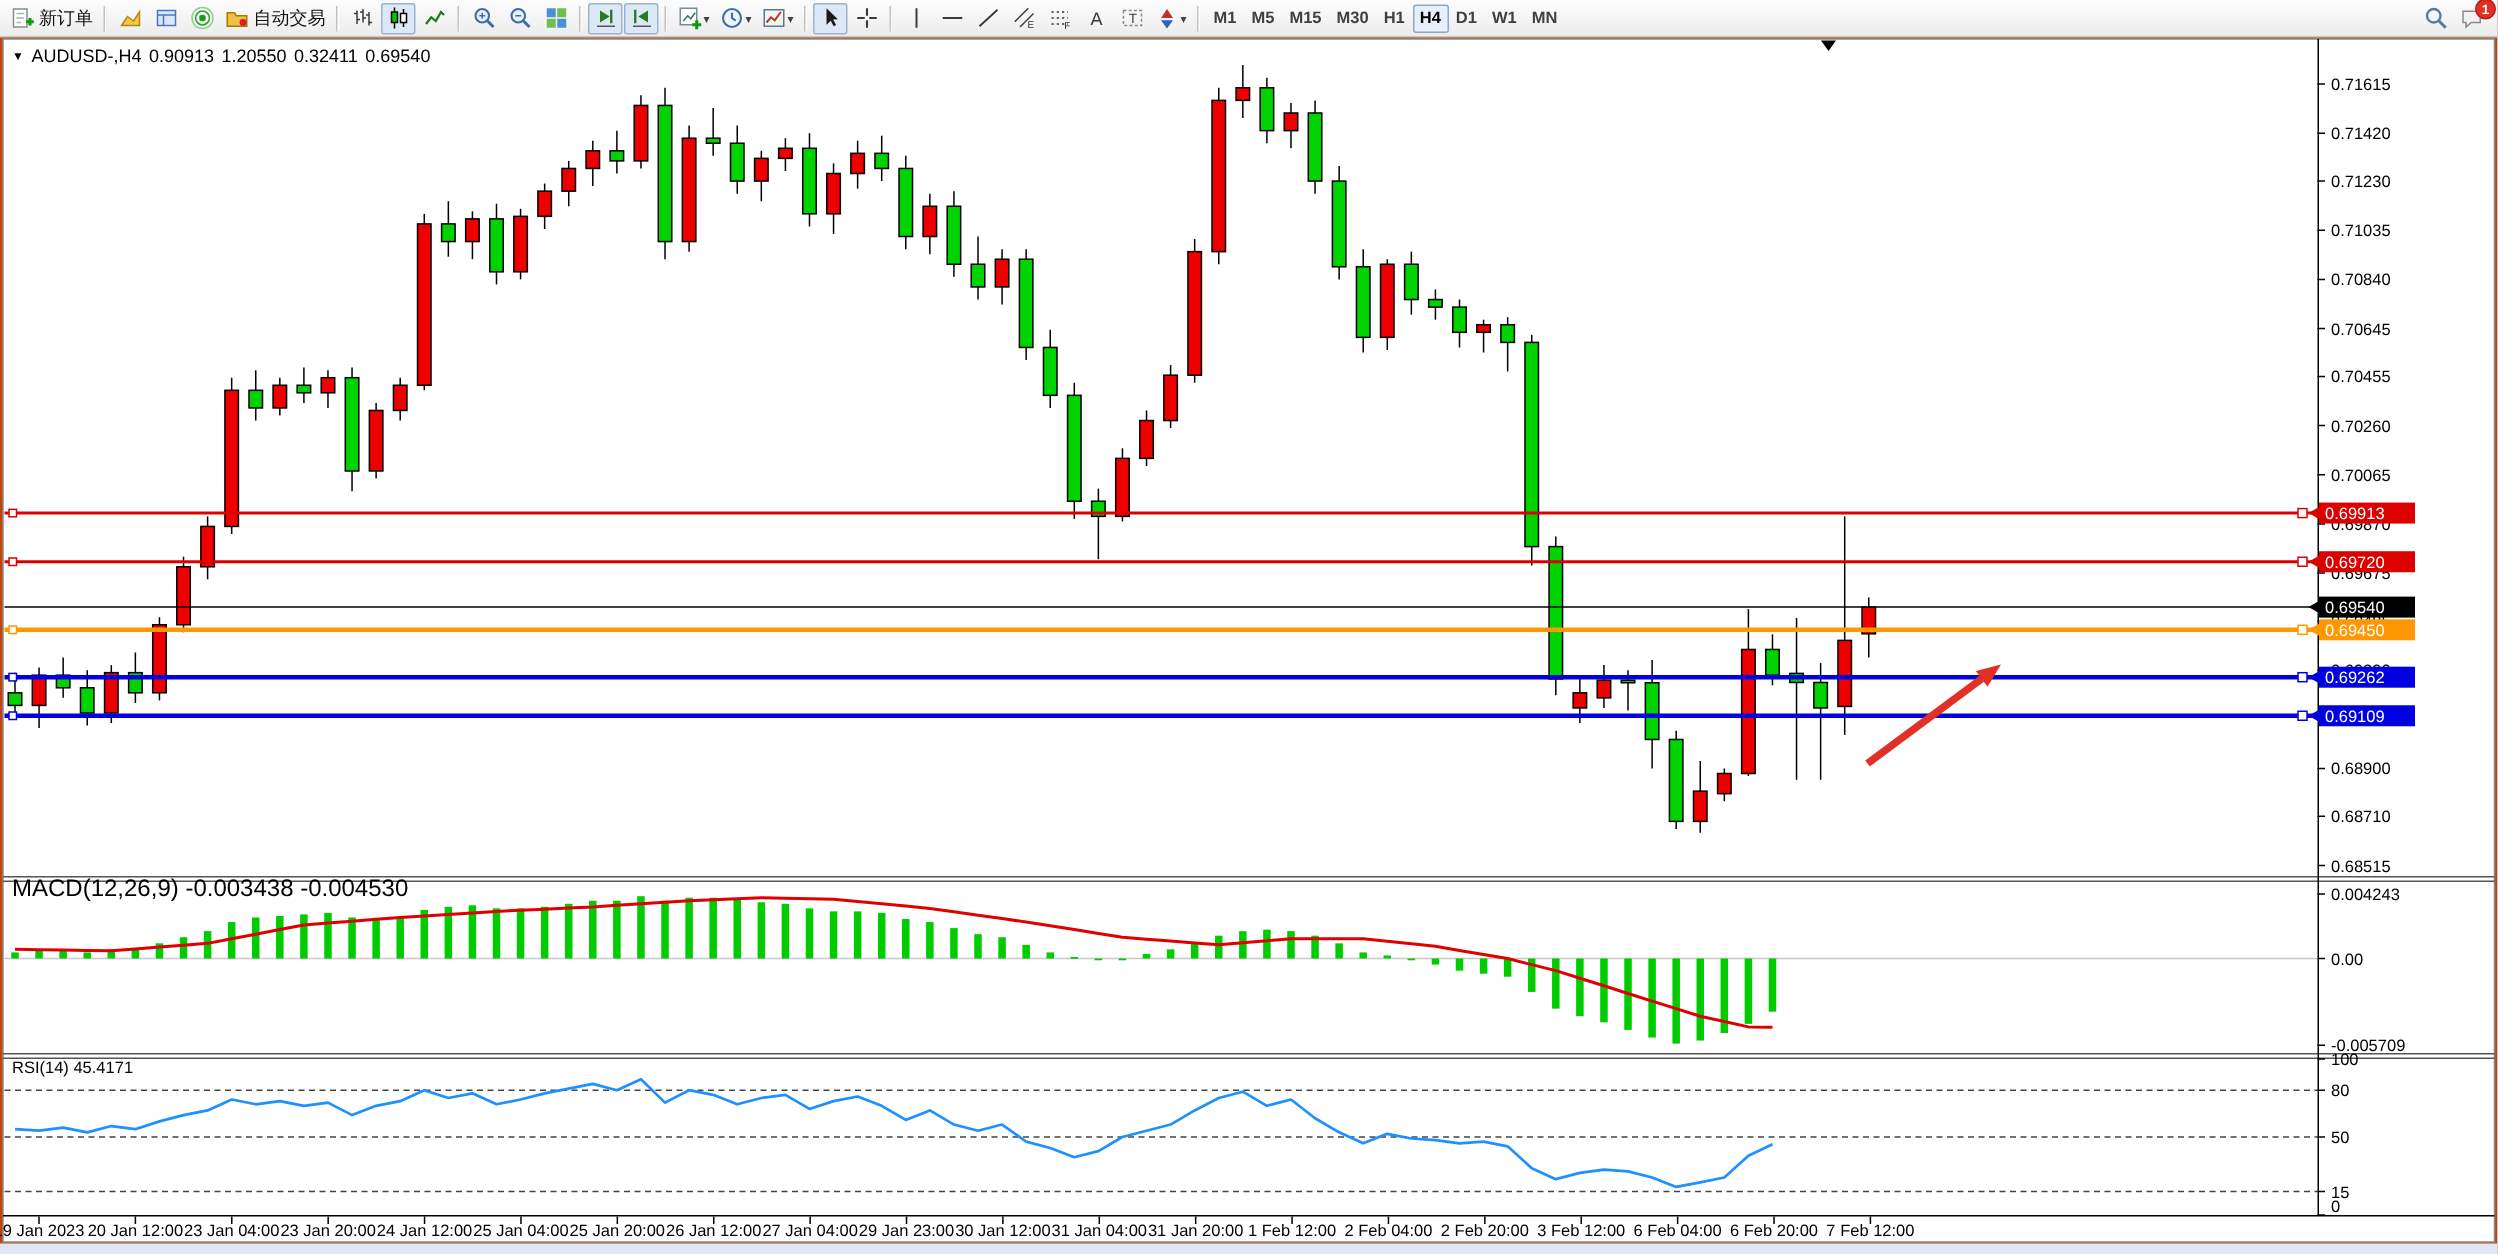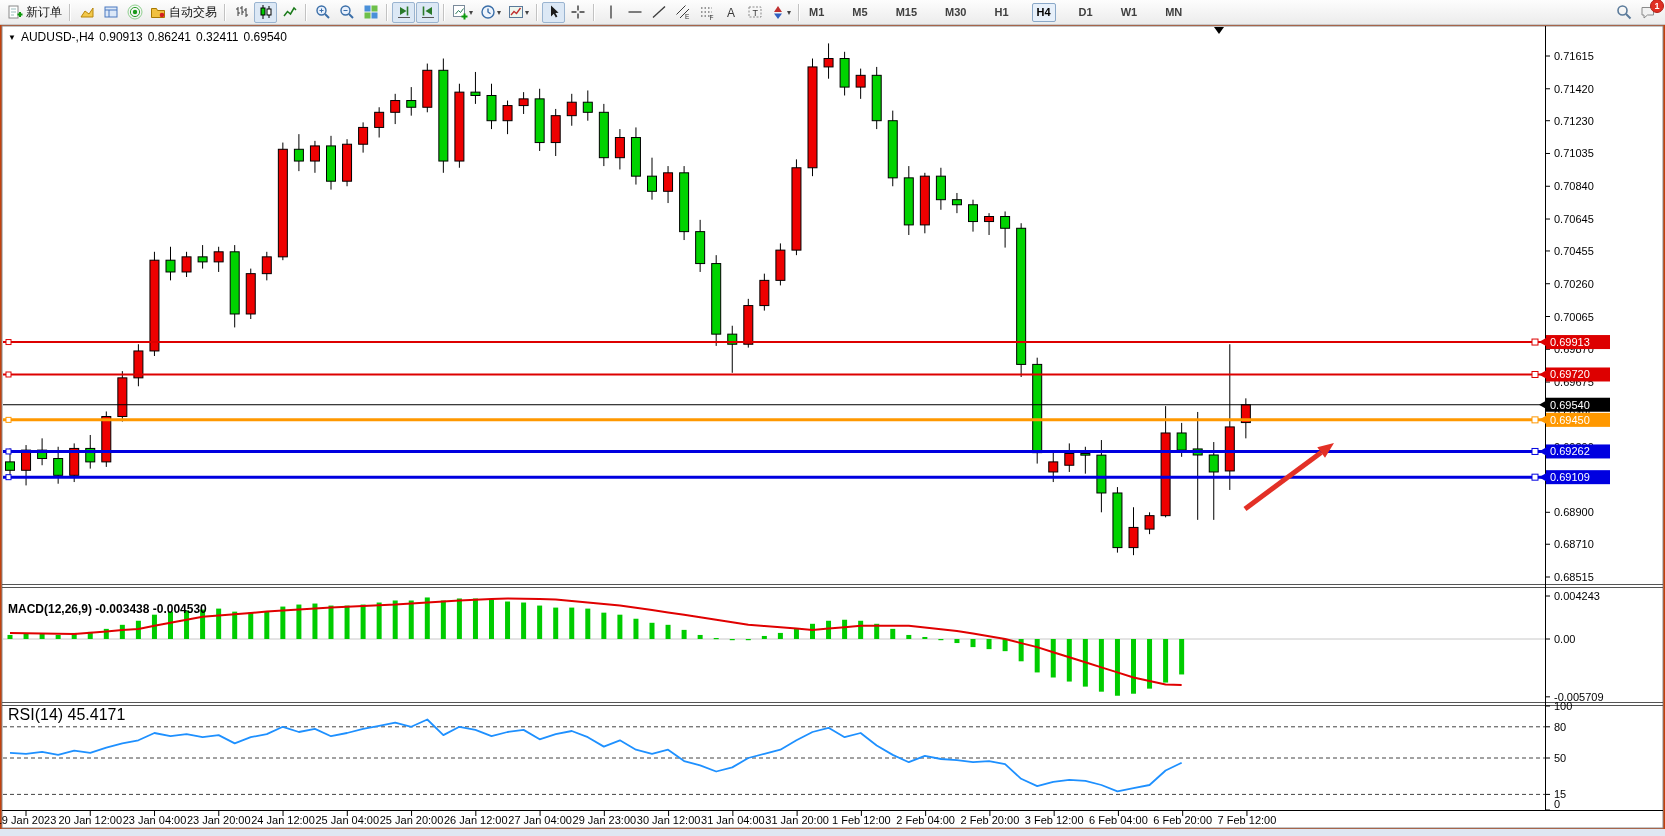--- a/index.html
+++ b/index.html
@@ -19,22 +19,22 @@
   .spacer{flex:1;}
   .icon16{width:16px;height:16px;display:block;}
   .chat-wrap{position:relative;margin-right:2px;}
   .badge{position:absolute;top:-4px;right:-6px;width:12px;height:12px;border-radius:50%;
     background:#e03024;color:#fff;font-size:9px;font-weight:bold;display:flex;
     align-items:center;justify-content:center;border:1px solid #b02018;}
   #chart-svg{position:absolute;top:0;left:0;}
   .overlay{position:absolute;color:#000;white-space:nowrap;z-index:3;}
   .chart-title{top:30px;left:8px;font-size:12px;display:flex;gap:5px;align-items:center;}
   .chart-title .tri{font-size:8px;}
-  .macd-label{top:602px;left:8px;font-size:12px;font-weight:bold;}
-  .rsi-label{top:706px;left:8px;font-size:16px;}
+  .macd-label{top:584px;left:8px;font-size:16px;}
+  .rsi-label{top:706px;left:8px;font-size:11px;}
   text.ax{font-family:"Liberation Sans",sans-serif;font-size:11px;fill:#000;}
   text.tx{font-family:"Liberation Sans",sans-serif;font-size:11px;fill:#000;}
   text.bx{font-family:"Liberation Sans",sans-serif;font-size:11px;}
 </style>
 </head>
 <body>
 
 <div class="stage">
 
   <div class="toolbar">
@@ -204,21 +204,21 @@
         </svg>
     </div>
     <div class="tb-btn">
       <svg class="icon16" viewBox="0 0 16 16">
           <polygon points="4,8 8,2 12,8" fill="#c03030"></polygon>
           <polygon points="4,9.5 12,9.5 8,15" fill="#3060c0"></polygon>
         </svg>
       <span class="caret">▾</span>
     </div>
     <div class="tb-sep"></div>
-    <div id="tf" style="display:flex;gap:18px;">
+    <div id="tf" style="display:flex;gap:0;">
         <div class="tf-btn">M1</div>
         <div class="tf-btn">M5</div>
         <div class="tf-btn">M15</div>
         <div class="tf-btn">M30</div>
         <div class="tf-btn">H1</div>
         <div class="tf-btn active">H4</div>
         <div class="tf-btn">D1</div>
         <div class="tf-btn">W1</div>
         <div class="tf-btn">MN</div>
       </div>
@@ -630,19 +630,19 @@
       </g>
       <polygon points="1214,27 1224,27 1219,34" fill="#000"></polygon>
       <line x1="1245" y1="509" x2="1321.148202872001" y2="452.53054618480814" stroke="#e33026" stroke-width="5"></line>
       <polygon points="1334,443 1325.0199872595795,457.7515887680577 1317.2764184844227,447.3095036015586" fill="#e33026"></polygon>
     </svg>
 
   <div class="overlay chart-title">
     <span class="tri">▼</span>
     <span>AUDUSD-,H4</span>
     <span>0.90913</span>
-    <span>0.86241</span>
+    <span>1.20550</span>
     <span>0.32411</span>
     <span>0.69540</span>
   </div>
   <div class="overlay macd-label">MACD(12,26,9) -0.003438 -0.004530</div>
   <div class="overlay rsi-label">RSI(14) 45.4171</div>
 </div>
 
 </body></html>

